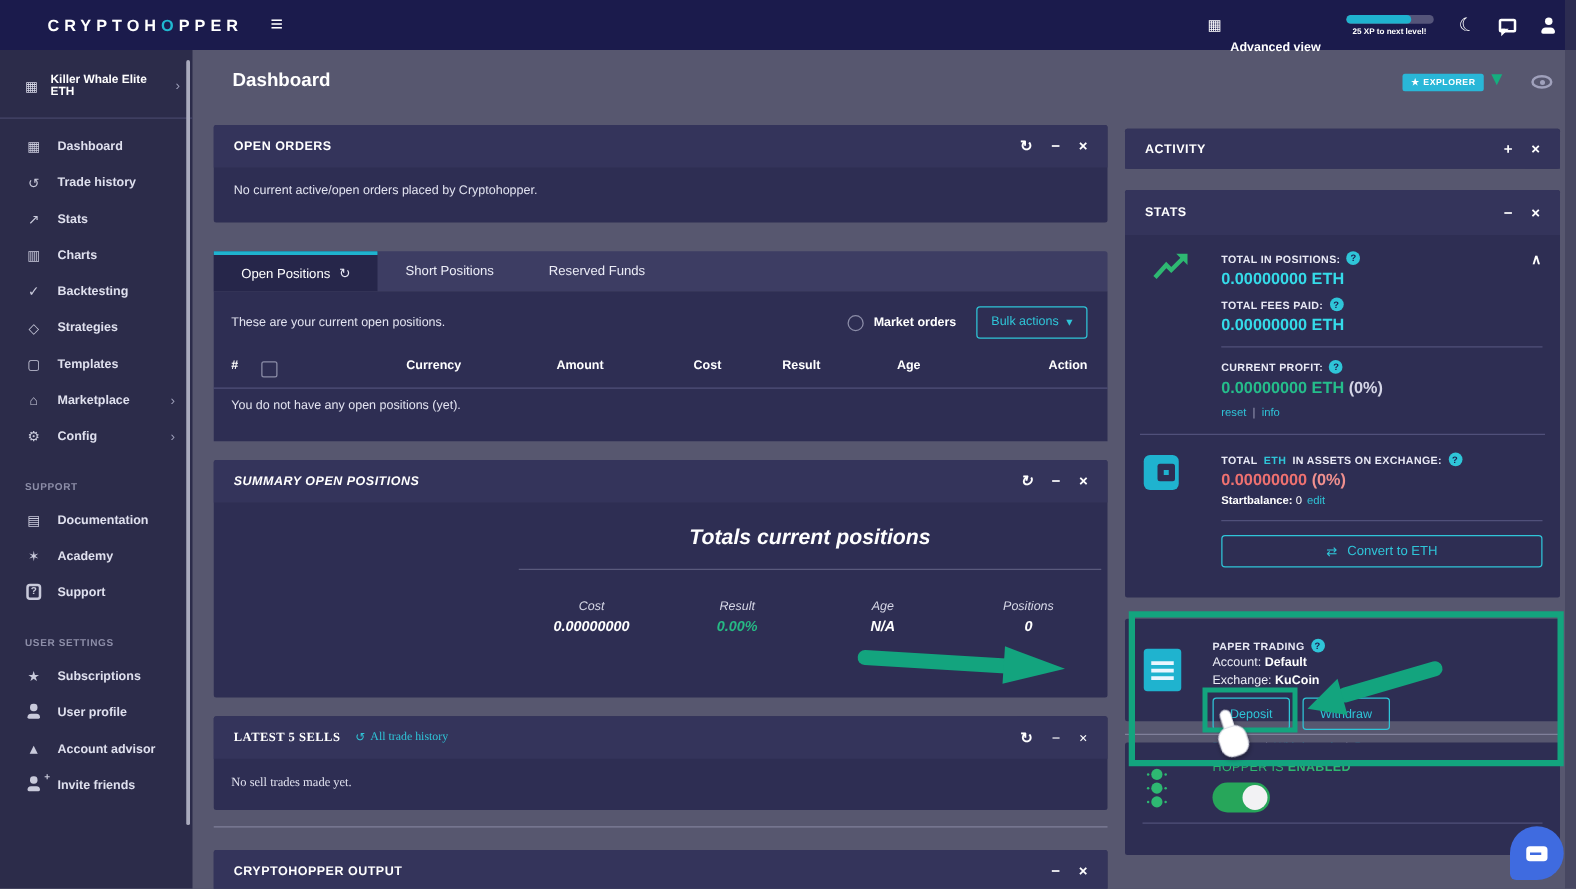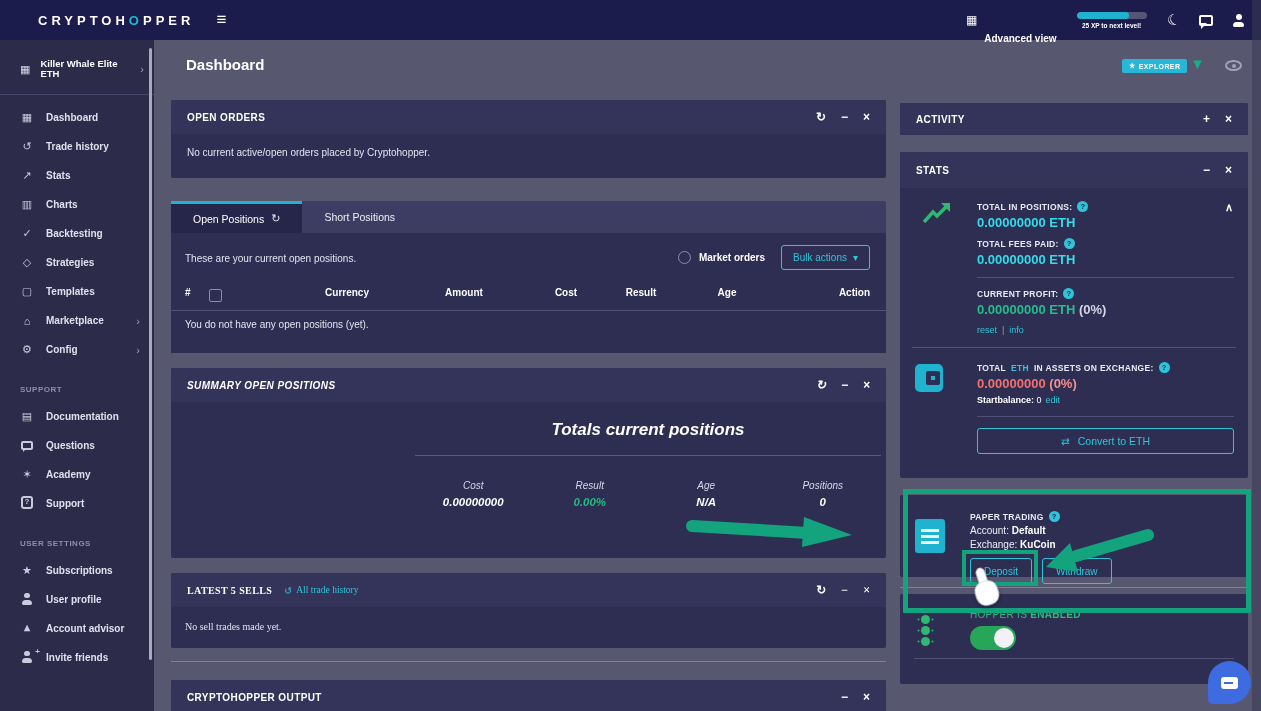--- a/index.html
+++ b/index.html
@@ -268,24 +268,20 @@
       <span class="sb-lbl">Config</span>
       <span class="chev">›</span>
       </div>
 
     <div class="sb-sec">SUPPORT</div>
     <div class="sb-item">
       <span class="sb-ico">▤</span>
       <span class="sb-lbl">Documentation</span>
       </div>
     <div class="sb-item">
-      <span class="sb-ico"><span class="mini-bubble"></span></span>
-      <span class="sb-lbl">Questions</span>
-      </div>
-    <div class="sb-item">
       <span class="sb-ico">✶</span>
       <span class="sb-lbl">Academy</span>
       </div>
     <div class="sb-item">
       <span class="sb-ico"><span class="qbox-ico"></span></span>
       <span class="sb-lbl">Support</span>
       </div>
 
     <div class="sb-sec">USER SETTINGS</div>
     <div class="sb-item">
@@ -331,20 +327,23 @@
         <div class="body-txt">No current active/open orders placed by Cryptohopper.</div>
       </div>
 
       <div class="tabbar">
         <div class="tab active">
           <span>Open Positions</span>
           <span class="ref">↻</span>
         </div>
         <div class="tab">
           <span>Short Positions</span>
+          </div>
+        <div class="tab">
+          <span>Reserved Funds</span>
           </div>
       </div>
 
       <div class="p-tabcontent">
         <div class="desc body-txt">These are your current open positions.</div>
         <div class="controls">
           <span class="radio"></span>
           <span class="ctl-lbl">Market orders</span>
           <button class="bulk-btn">
             <span>Bulk actions</span>

